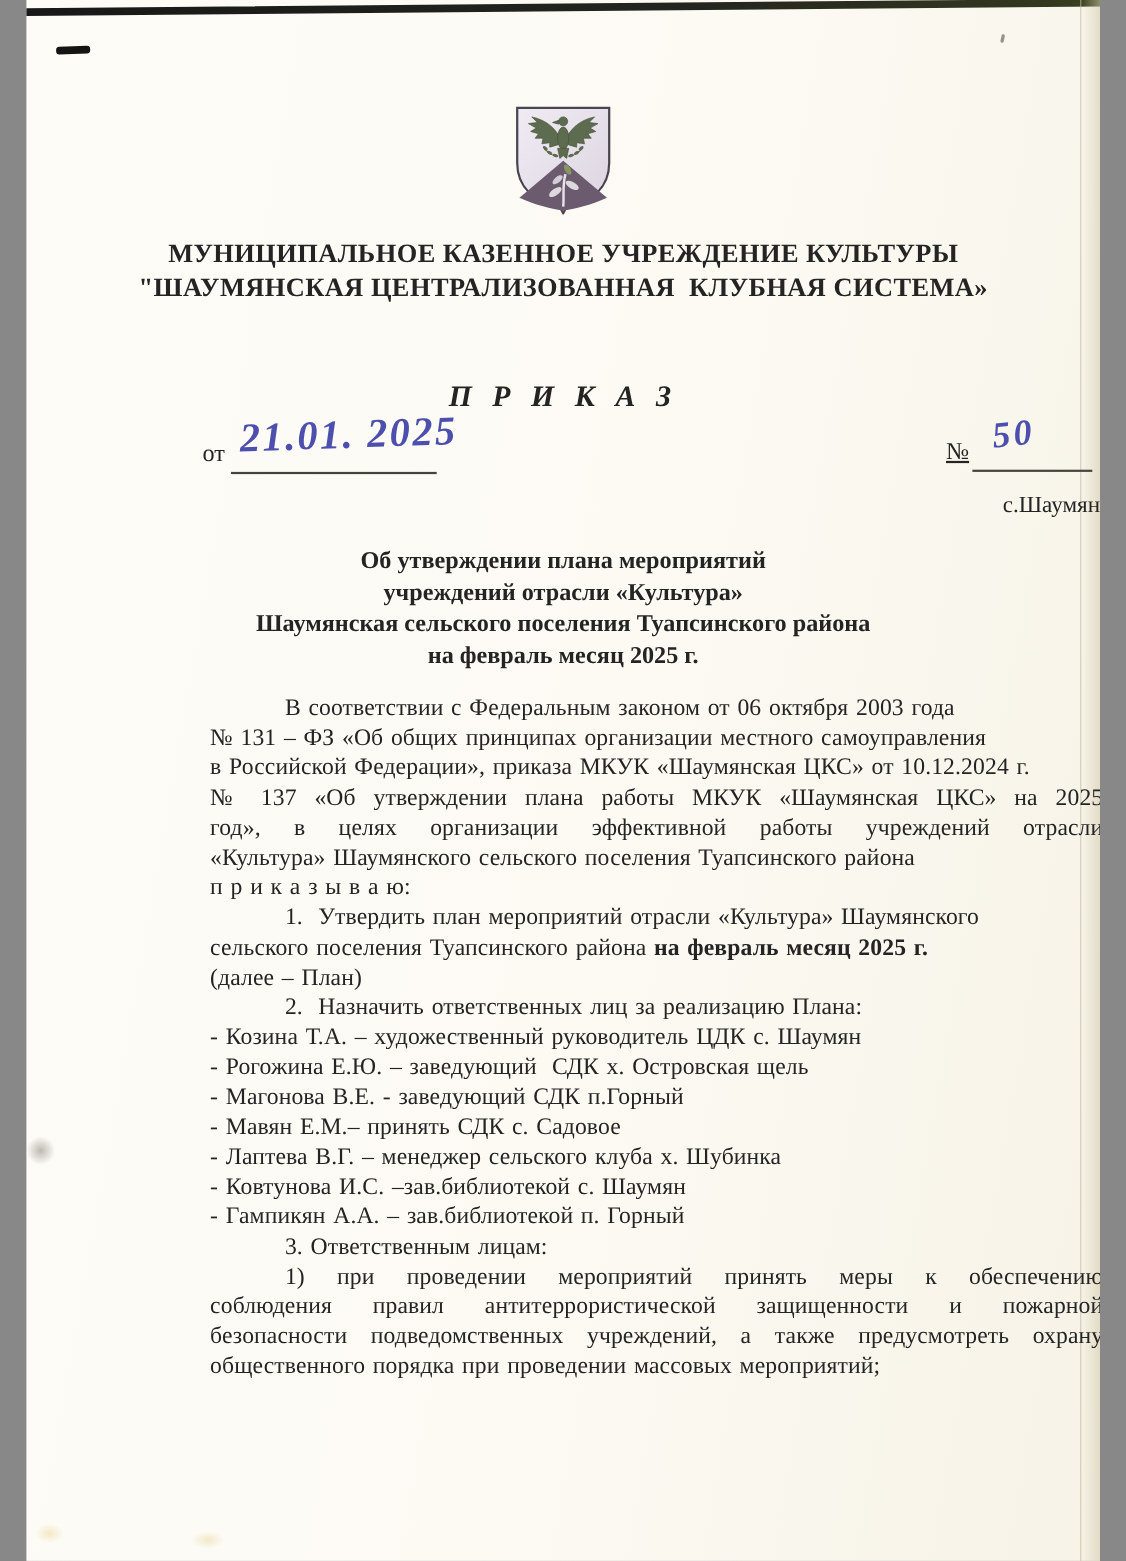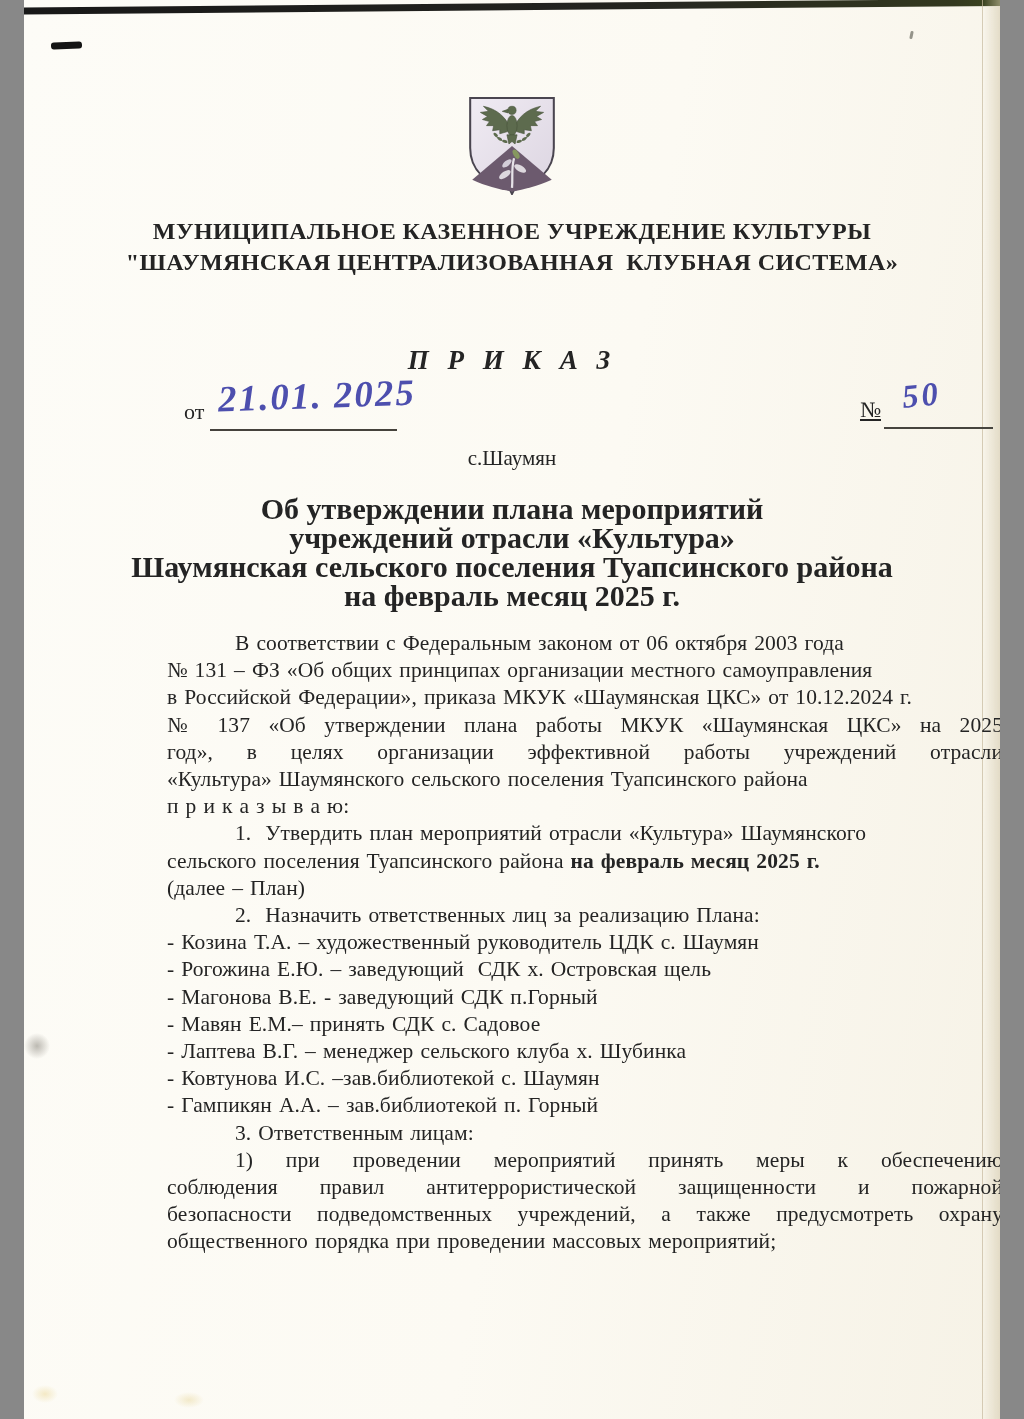--- a/index.html
+++ b/index.html
@@ -48,27 +48,27 @@
     font-weight:bold;font-size:27px;letter-spacing:6px;font-style:italic;}
   
   .date-label{position:absolute;left:160px;top:399px;font-size:22px;}
   .date-hand{position:absolute;left:194px;top:374px;font-size:37px;font-style:italic;
     font-weight:bold;color:#4d4fae;transform:rotate(-2deg);letter-spacing:2px;white-space:pre;}
   .date-line{position:absolute;left:186px;top:429px;width:187px;height:2px;background:#45423c;}
   .num-label{position:absolute;left:836px;top:397px;font-size:22px;text-decoration:underline;}
   .num-hand{position:absolute;left:878px;top:377px;font-size:33px;font-style:italic;
     font-weight:bold;color:#4d4fae;transform:rotate(-6deg);letter-spacing:3px;}
   .num-line{position:absolute;left:860px;top:427px;width:109px;height:2px;background:#46443e;}
-  .place{position:absolute;left:0;top:446px;width:100%;text-align:center;font-size:21px;}
+  .place{position:absolute;left:0;top:446px;width:100%;text-align:right;font-size:21px;}
   
   .subject{position:absolute;left:0;top:494px;width:100%;text-align:center;
-    font-weight:bold;font-size:30px;line-height:29px;}
+    font-weight:bold;font-size:22px;line-height:29px;}
   
   .body-text{position:absolute;left:143px;top:630px;width:836px;font-size:21.5px;}
-  .line{line-height:27.2px;white-space:pre;letter-spacing:.1px;word-spacing:1.5px;}
+  .line{line-height:27.2px;white-space:pre;letter-spacing:.1px;word-spacing:1.5px;margin-left:24px;}
   .ind{padding-left:68px;}
   .stretch{white-space:normal;text-align:justify;text-align-last:justify;}
   .b{font-weight:bold;}
 </style>
 </head>
 <body>
 
 <div class="page">
 
   <div class="scan-top-line"></div>

